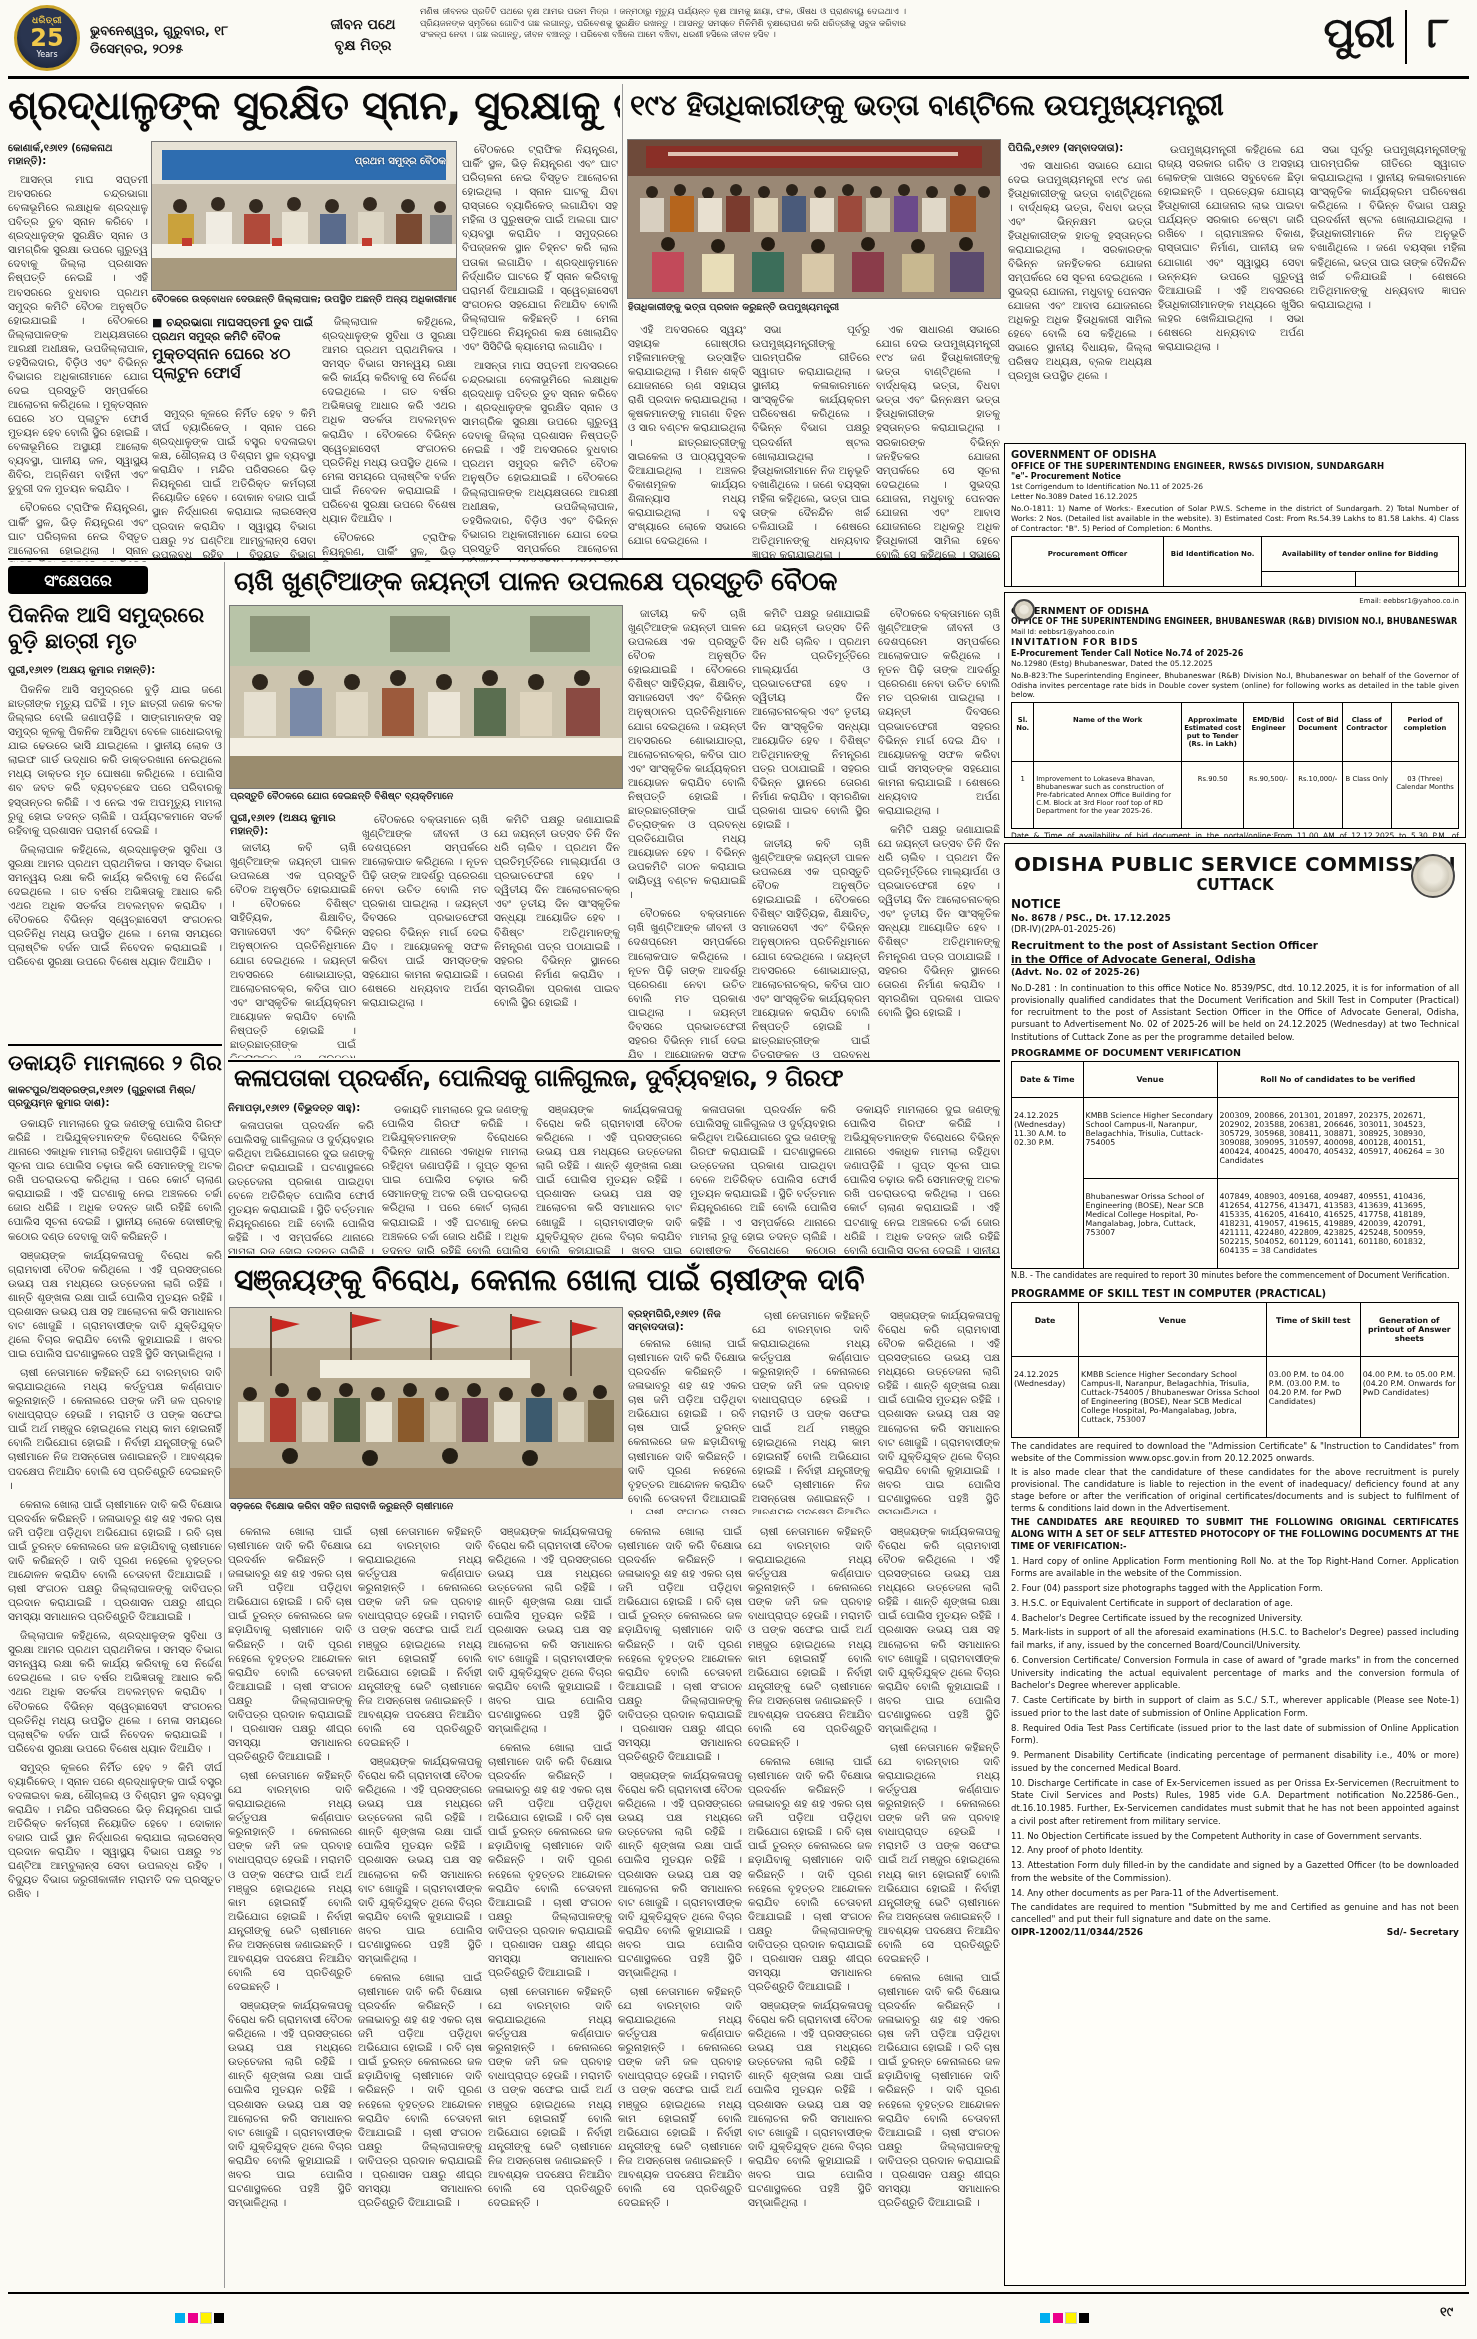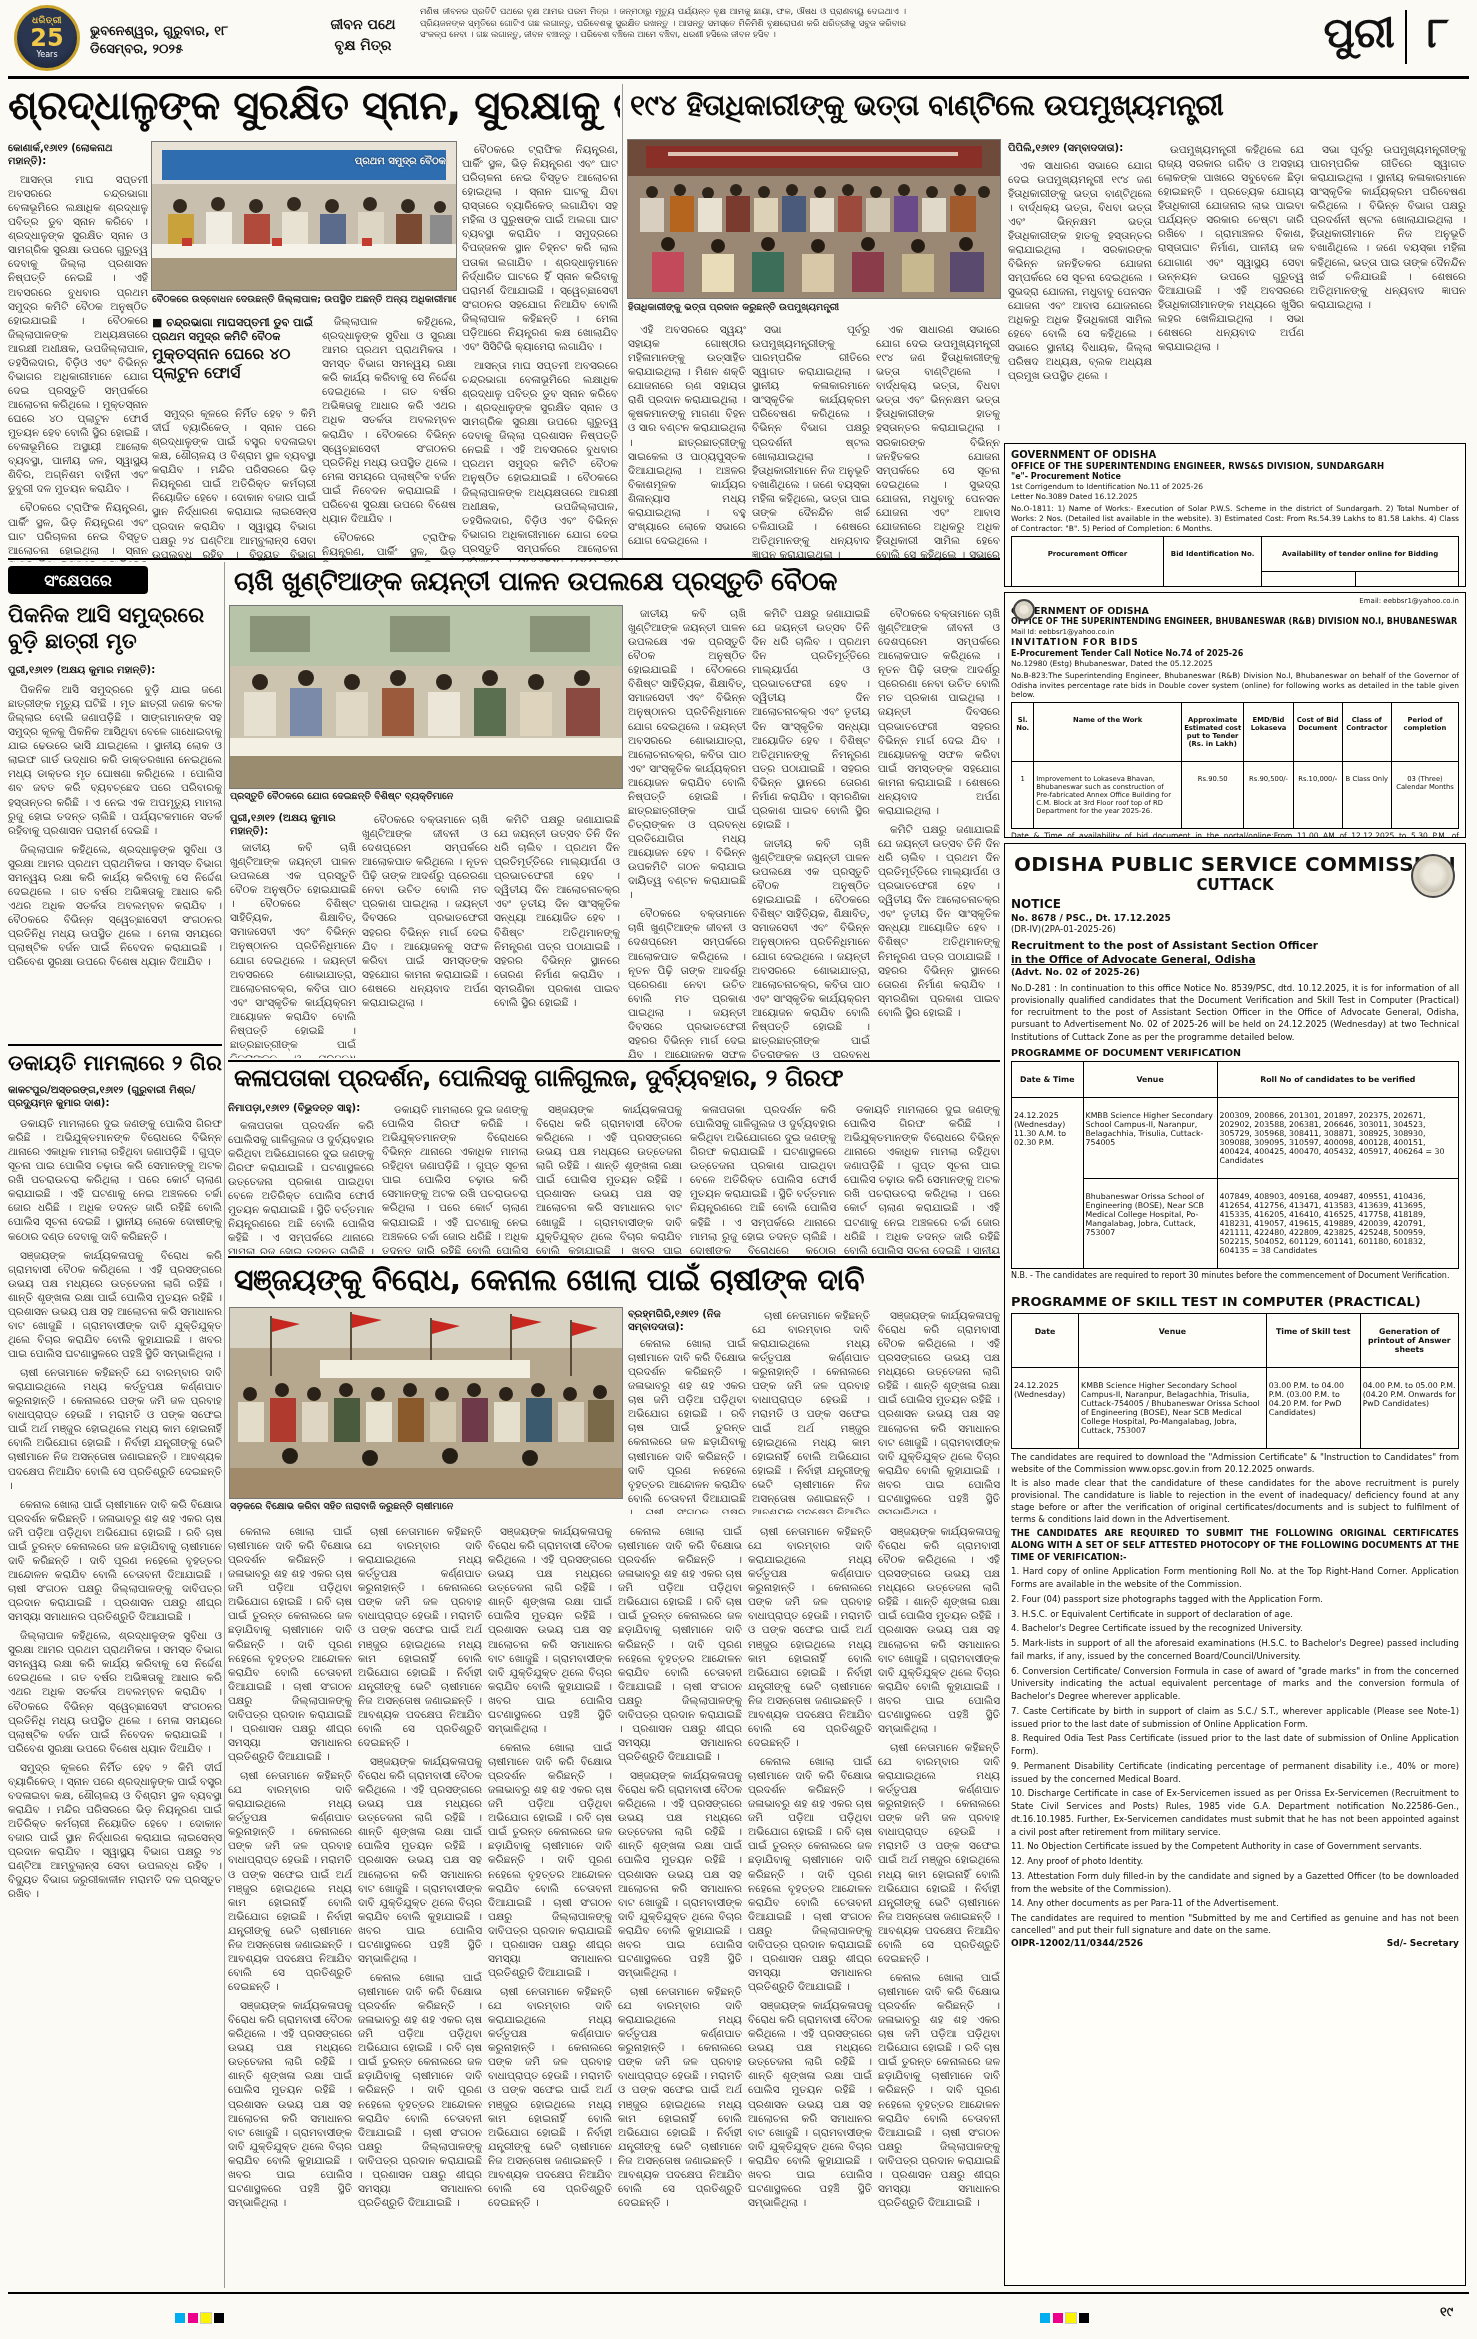--- a/index.html
+++ b/index.html
@@ -255,21 +255,21 @@
     <div class="n-c b" style="font-size:9px;letter-spacing:1px">INVITATION FOR BIDS</div>
     <div class="n-c b" style="font-size:8px">E-Procurement Tender Call Notice No.74 of 2025-26</div>
     <div class="n-c" style="font-size:7.5px">No.12980 (Estg) Bhubaneswar, Dated the 05.12.2025</div>
     <div class="n-body">No.B-823:The Superintending Engineer, Bhubaneswar (R&amp;B) Division No.I, Bhubaneswar on behalf of the Governor of Odisha invites percentage rate bids in Double cover system (online) for following works as detailed in the table given below.</div>
     <table class="n-t" style="font-size:6.8px">
       <tbody>
           <tr>
         <th style="width:5%">Sl. No.</th>
         <th style="width:33%">Name of the Work</th>
         <th style="width:14%">Approximate Estimated cost put to Tender (Rs. in Lakh)</th>
-        <th style="width:11%">EMD/Bid Lokaseva</th>
+        <th style="width:11%">EMD/Bid Engineer</th>
         <th style="width:11%">Cost of Bid Document</th>
         <th style="width:11%">Class of Contractor</th>
         <th style="width:15%">Period of completion</th>
       </tr>
       <tr>
         <td style="text-align:center">1</td>
         <td>Improvement to Lokaseva Bhavan, Bhubaneswar such as construction of Pre-fabricated Annex Office Building for C.M. Block at 3rd Floor roof top of RD Department for the year 2025-26.</td>
         <td style="text-align:center">Rs.90.50</td>
         <td style="text-align:center">Rs.90,500/-</td>
         <td style="text-align:center">Rs.10,000/-</td>
@@ -309,21 +309,21 @@
         <td>KMBB Science Higher Secondary School Campus-II, Naranpur, Belagachhia, Trisulia, Cuttack-754005</td>
         <td>200309, 200866, 201301, 201897, 202375, 202671, 202902, 203588, 206381, 206646, 303011, 304523, 305729, 305968, 308411, 308871, 308925, 308930, 309088, 309095, 310597, 400098, 400128, 400151, 400424, 400425, 400470, 405432, 405917, 406264 = 30 Candidates</td>
       </tr>
       <tr>
         <td>Bhubaneswar Orissa School of Engineering (BOSE), Near SCB Medical College Hospital, Po-Mangalabag, Jobra, Cuttack, 753007</td>
         <td>407849, 408903, 409168, 409487, 409551, 410436, 412654, 412756, 413471, 413583, 413639, 413695, 415335, 416205, 416410, 416525, 417758, 418189, 418231, 419057, 419615, 419889, 420039, 420791, 421111, 422480, 422809, 423825, 425248, 500959, 502215, 504052, 601129, 601141, 601180, 601832, 604135 = 38 Candidates</td>
       </tr>
     </tbody>
       </table>
     <div style="font-size:8px">N.B. - The candidates are required to report 30 minutes before the commencement of Document Verification.</div>
-    <div class="n-c b" style="font-size:13px;margin-top:14px">PROGRAMME OF SKILL TEST IN COMPUTER (PRACTICAL)</div>
+    <div class="n-c b" style="font-size:10px;margin-top:7px">PROGRAMME OF SKILL TEST IN COMPUTER (PRACTICAL)</div>
     <table class="n-t" style="font-size:7.8px">
       <tbody>
           <tr>
         <th style="width:15%">Date</th>
         <th style="width:42%">Venue</th>
         <th style="width:21%">Time of Skill test</th>
         <th>Generation of printout of Answer sheets</th>
       </tr>
       <tr>
         <td>24.12.2025 (Wednesday)</td>

